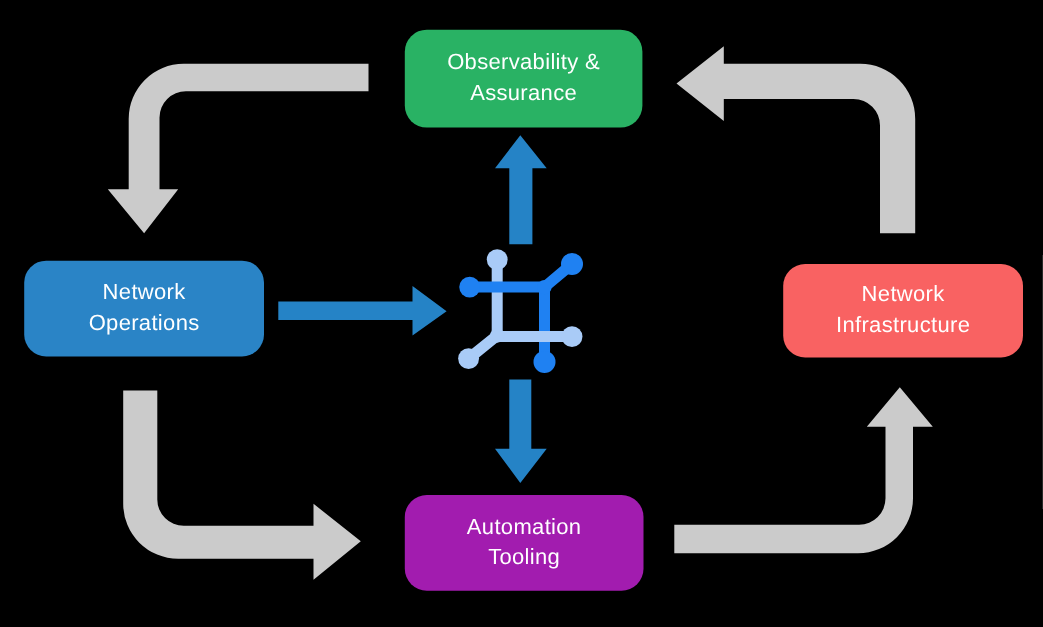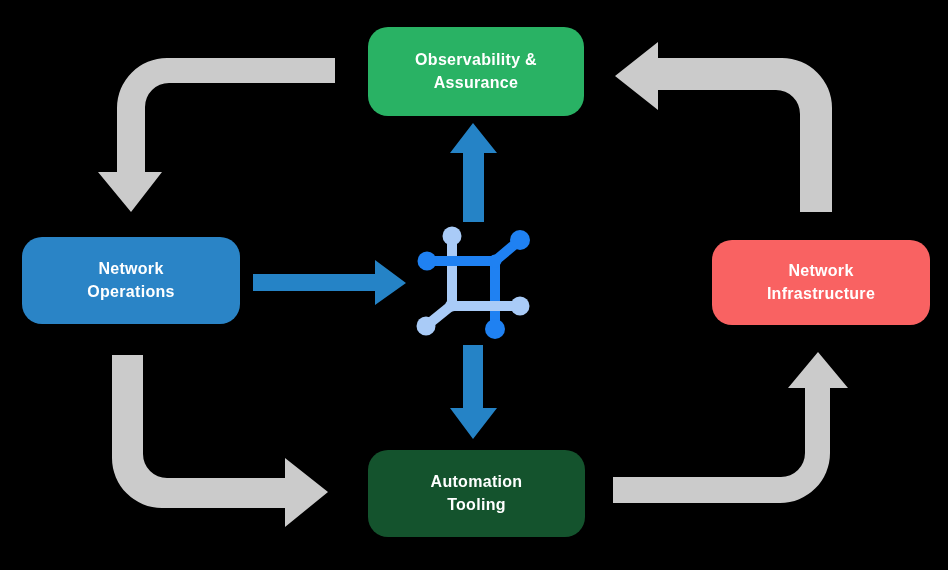--- a/index.html
+++ b/index.html
@@ -16,22 +16,22 @@
     width: 948px; height: 570px;
   }
   .node {
     position: absolute;
     border-radius: 20px;
     display: flex;
     align-items: center;
     justify-content: center;
     text-align: center;
     color: #ffffff;
-    font-size: 16px;
-    font-weight: 700;
+    font-size: 20px;
+    font-weight: 400;
     letter-spacing: 0.3px;
     line-height: 1.38;
   }
   .node span { white-space: pre-line; }
   .node-observability { left: 368px; top:  27px; width: 216px; height: 89px; }
   .node-operations    { left:  22px; top: 237px; width: 218px; height: 87px; }
   .node-infrastructure{ left: 712px; top: 240px; width: 218px; height: 85px; }
   .node-automation    { left: 368px; top: 450px; width: 217px; height: 87px; }
   .center-icon {
     position: absolute;
@@ -89,18 +89,18 @@
   <div class="node node-operations" style="background-color: rgb(42, 132, 198);">
     <span>Network
 Operations</span>
   </div>
 
   <div class="node node-infrastructure" style="background-color: rgb(249, 98, 98);">
     <span>Network
 Infrastructure</span>
   </div>
 
-  <div class="node node-automation" style="background-color: #14532d;">
+  <div class="node node-automation" style="background-color: #a21caf;">
     <span>Automation
 Tooling</span>
   </div>
 
 </div>
 
 </body></html>

